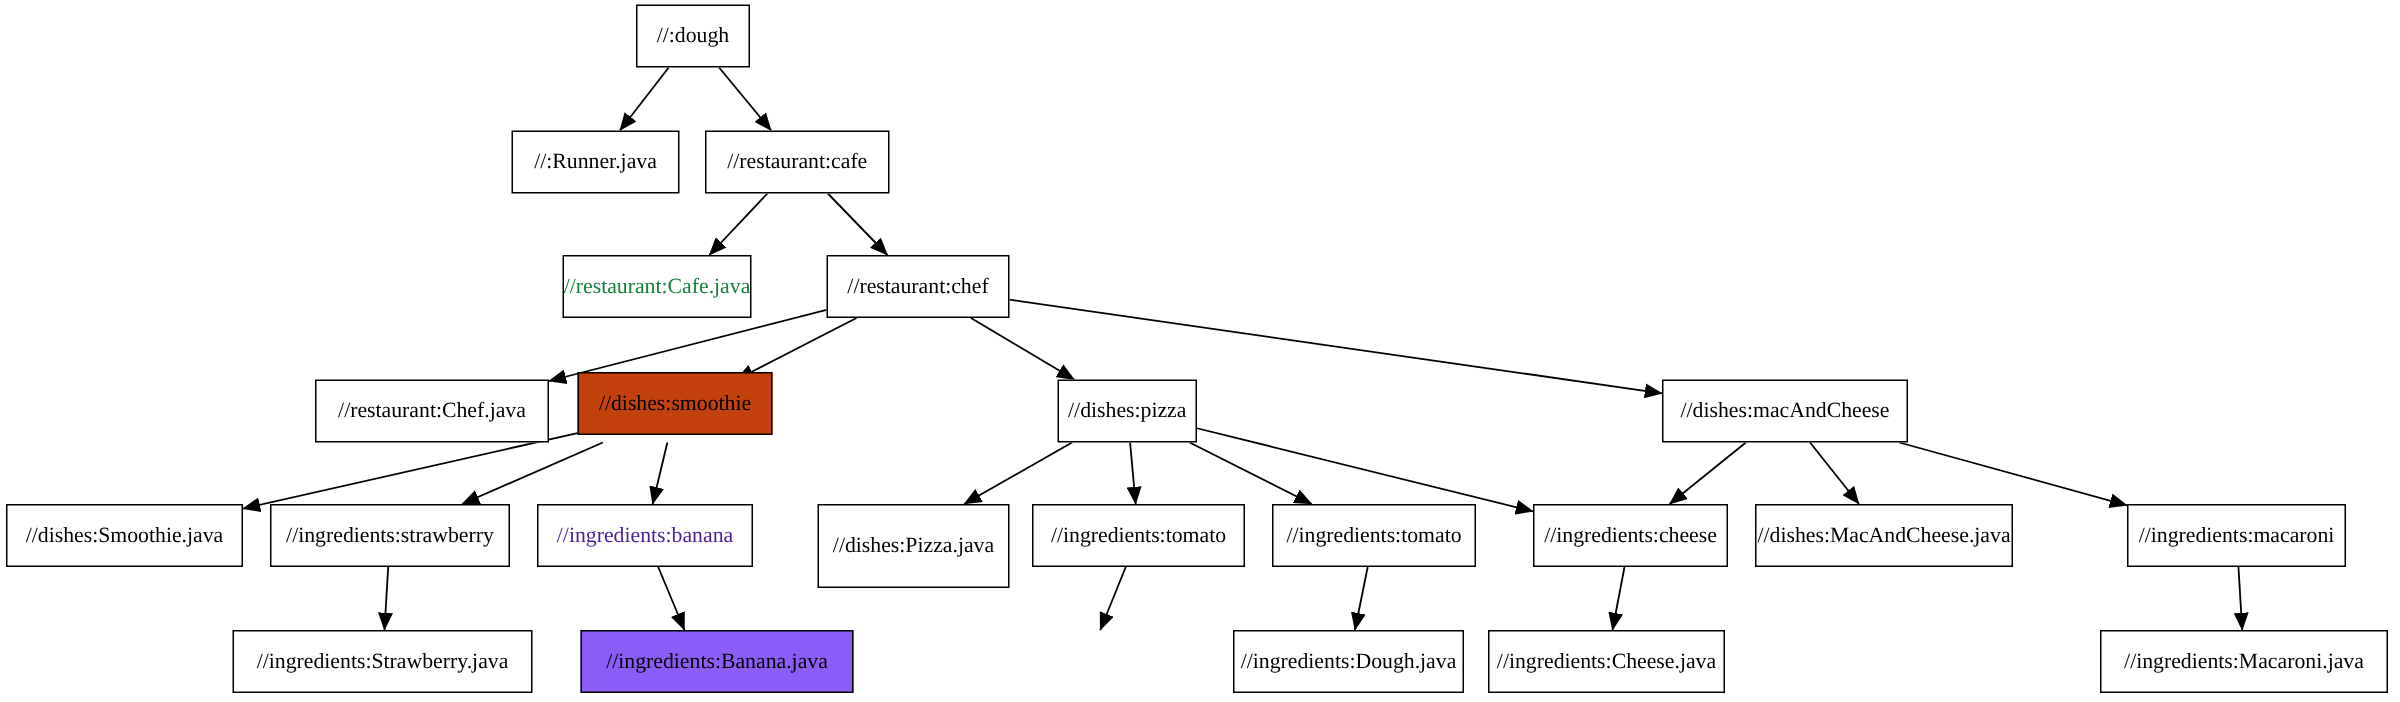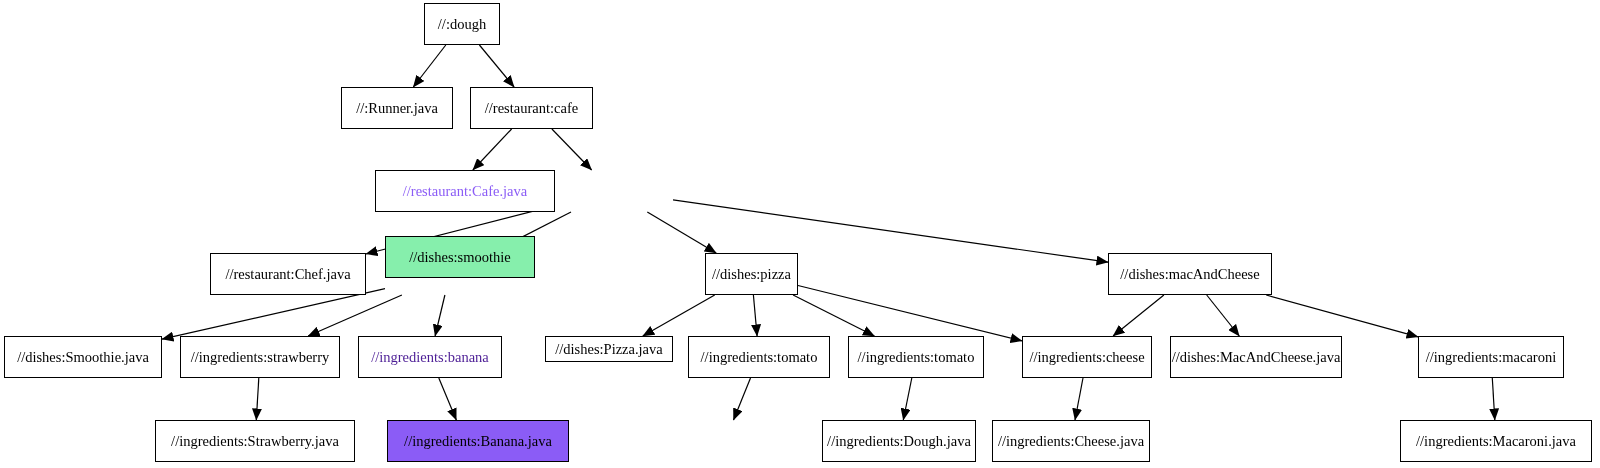--- a/index.html
+++ b/index.html
@@ -82,29 +82,30 @@
         <line x1="750.5" y1="378.0" x2="733.5" y2="420.0" stroke="#000000" marker-end="url(#arrowhead)"></line>
         <line x1="911.8" y1="378.0" x2="903.3" y2="420.0" stroke="#000000" marker-end="url(#arrowhead)"></line>
         <line x1="1083.0" y1="378.0" x2="1075.0" y2="420.0" stroke="#000000" marker-end="url(#arrowhead)"></line>
         <line x1="1492.3" y1="378.0" x2="1494.8" y2="420.0" stroke="#000000" marker-end="url(#arrowhead)"></line>
       </g>
   </svg>
   <div class="nodes-layer">
       <div class="node" style="left: 424px; top: 3px; width: 76px; height: 42px; border-color: rgb(0, 0, 0); background: rgb(255, 255, 255); color: rgb(0, 0, 0);">//:dough</div>
       <div class="node" style="left: 341px; top: 87px; width: 112px; height: 42px; border-color: rgb(0, 0, 0); background: rgb(255, 255, 255); color: rgb(0, 0, 0);">//:Runner.java</div>
       <div class="node" style="left: 470px; top: 87px; width: 123px; height: 42px; border-color: rgb(0, 0, 0); background: rgb(255, 255, 255); color: rgb(0, 0, 0);">//restaurant:cafe</div>
-      <div class="node" style="left: 375px; top: 170px; width: 180px; height: 42px; border-color: rgb(0, 0, 0); background: rgb(255, 255, 255); color: #8b5cf6;">//restaurant:Cafe.java</div>
+      <div class="node" style="left: 375px; top: 170px; width: 126px; height: 42px; border-color: rgb(0, 0, 0); background: rgb(255, 255, 255); color: #15803d;">//restaurant:Cafe.java</div>
+      <div class="node" style="left: 551px; top: 170px; width: 122px; height: 42px; border-color: rgb(0, 0, 0); background: rgb(255, 255, 255); color: rgb(0, 0, 0);">//restaurant:chef</div>
       <div class="node" style="left: 210px; top: 253px; width: 156px; height: 42px; border-color: rgb(0, 0, 0); background: rgb(255, 255, 255); color: rgb(0, 0, 0);">//restaurant:Chef.java</div>
-      <div class="node" style="left: 385px; top: 236px; width: 150px; height: 42px; border-color: rgb(0, 0, 0); background: #86efac; color: rgb(0, 0, 0);">//dishes:smoothie</div>
+      <div class="node" style="left: 385px; top: 248px; width: 130px; height: 42px; border-color: rgb(0, 0, 0); background: #c2410c; color: rgb(0, 0, 0);">//dishes:smoothie</div>
       <div class="node" style="left: 705px; top: 253px; width: 93px; height: 42px; border-color: rgb(0, 0, 0); background: rgb(255, 255, 255); color: rgb(0, 0, 0);">//dishes:pizza</div>
       <div class="node" style="left: 1108px; top: 253px; width: 164px; height: 42px; border-color: rgb(0, 0, 0); background: rgb(255, 255, 255); color: rgb(0, 0, 0);">//dishes:macAndCheese</div>
       <div class="node" style="left: 4px; top: 336px; width: 158px; height: 42px; border-color: rgb(0, 0, 0); background: rgb(255, 255, 255); color: rgb(0, 0, 0);">//dishes:Smoothie.java</div>
       <div class="node" style="left: 180px; top: 336px; width: 160px; height: 42px; border-color: rgb(0, 0, 0); background: rgb(255, 255, 255); color: rgb(0, 0, 0);">//ingredients:strawberry</div>
       <div class="node" style="left: 358px; top: 336px; width: 144px; height: 42px; border-color: rgb(0, 0, 0); background: rgb(255, 255, 255); color: #4c1d95;">//ingredients:banana</div>
-      <div class="node" style="left: 545px; top: 336px; width: 128px; height: 26px; border-color: rgb(0, 0, 0); background: rgb(255, 255, 255); color: rgb(0, 0, 0);">//dishes:Pizza.java</div>
+      <div class="node" style="left: 545px; top: 336px; width: 128px; height: 56px; border-color: rgb(0, 0, 0); background: rgb(255, 255, 255); color: rgb(0, 0, 0);">//dishes:Pizza.java</div>
       <div class="node" style="left: 688px; top: 336px; width: 142px; height: 42px; border-color: rgb(0, 0, 0); background: rgb(255, 255, 255); color: rgb(0, 0, 0);">//ingredients:tomato</div>
       <div class="node" style="left: 848px; top: 336px; width: 136px; height: 42px; border-color: rgb(0, 0, 0); background: rgb(255, 255, 255); color: rgb(0, 0, 0);">//ingredients:tomato</div>
       <div class="node" style="left: 1022px; top: 336px; width: 130px; height: 42px; border-color: rgb(0, 0, 0); background: rgb(255, 255, 255); color: rgb(0, 0, 0);">//ingredients:cheese</div>
       <div class="node" style="left: 1170px; top: 336px; width: 172px; height: 42px; border-color: rgb(0, 0, 0); background: rgb(255, 255, 255); color: rgb(0, 0, 0);">//dishes:MacAndCheese.java</div>
       <div class="node" style="left: 1418px; top: 336px; width: 146px; height: 42px; border-color: rgb(0, 0, 0); background: rgb(255, 255, 255); color: #000000;">//ingredients:macaroni</div>
       <div class="node" style="left: 155px; top: 420px; width: 200px; height: 42px; border-color: rgb(0, 0, 0); background: rgb(255, 255, 255); color: rgb(0, 0, 0);">//ingredients:Strawberry.java</div>
       <div class="node" style="left: 374px; top: 420px; width: 182px; height: 42px; border-color: rgb(0, 0, 0); background: #8b5cf6; color: rgb(0, 0, 0); margin-left: 13px;">//ingredients:Banana.java</div>
       <div class="node" style="left: 822px; top: 420px; width: 154px; height: 42px; border-color: rgb(0, 0, 0); background: rgb(255, 255, 255); color: rgb(0, 0, 0);">//ingredients:Dough.java</div>
       <div class="node" style="left: 992px; top: 420px; width: 158px; height: 42px; border-color: rgb(0, 0, 0); background: rgb(255, 255, 255); color: rgb(0, 0, 0);">//ingredients:Cheese.java</div>
       <div class="node" style="left: 1400px; top: 420px; width: 192px; height: 42px; border-color: rgb(0, 0, 0); background: rgb(255, 255, 255); color: rgb(0, 0, 0);">//ingredients:Macaroni.java</div>

